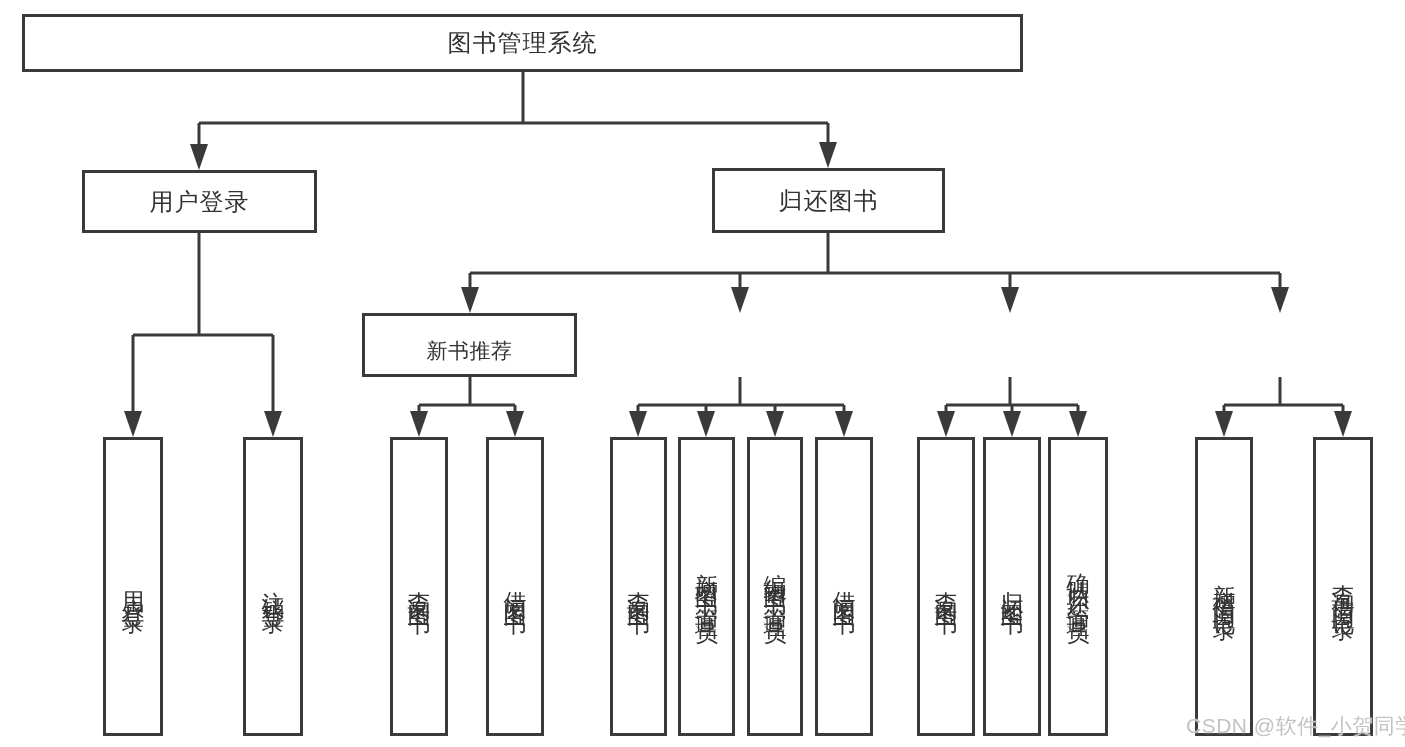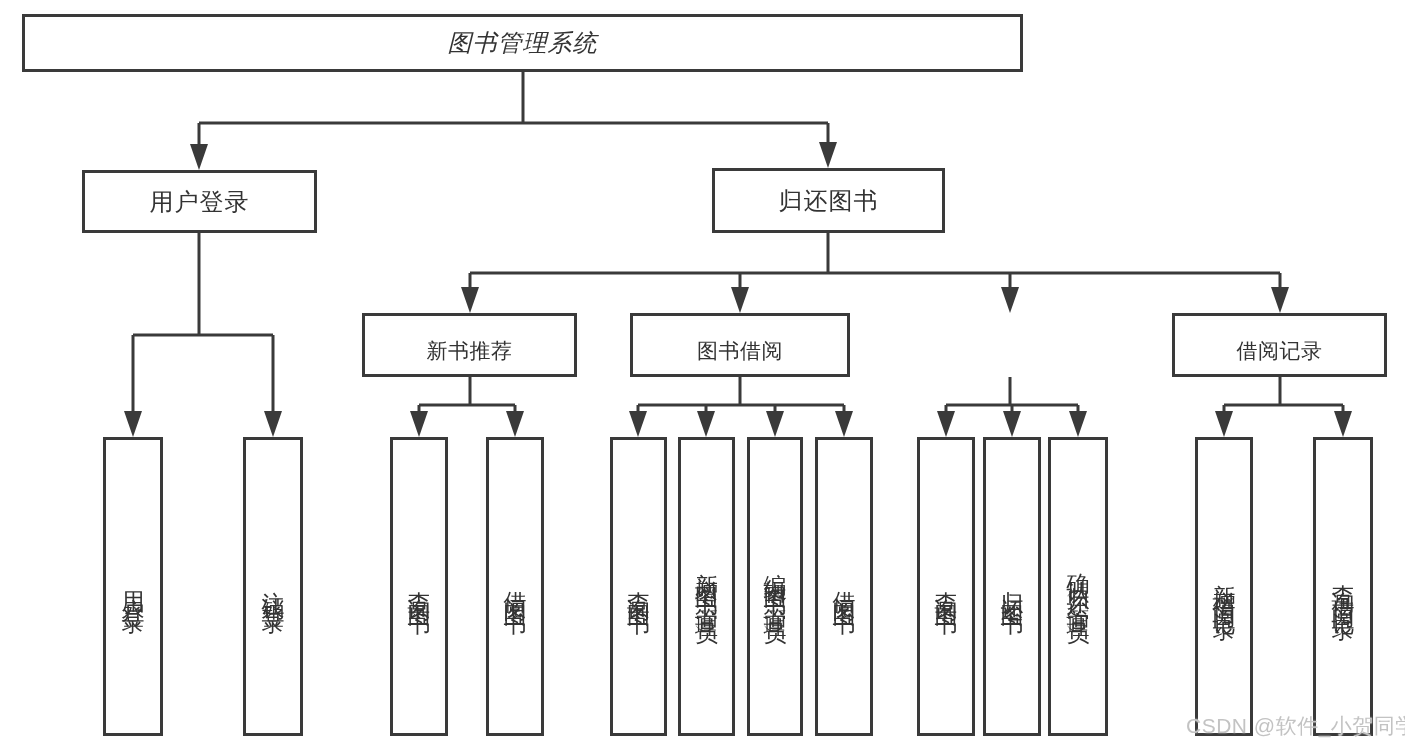--- a/index.html
+++ b/index.html
@@ -76,39 +76,33 @@
       <use href="#ah" x="775" y="437"></use>
       <use href="#ah" x="844" y="437"></use>
       <use href="#ah" x="946" y="437"></use>
       <use href="#ah" x="1012" y="437"></use>
       <use href="#ah" x="1078" y="437"></use>
       <use href="#ah" x="1224" y="437"></use>
       <use href="#ah" x="1343" y="437"></use>
     </g>
   </svg>
 
-  <div class="box" style="left:22px; top:14px; width:1001px; height:58px;font-style:italic;">
+  <div class="box" style="left:22px; top:14px; width:1001px; height:58px;">
     <span class="h-label">图书管理系统</span>
   </div>
 
   <div class="box" style="left:82px; top:170px; width:235px; height:63px;">
     <span class="h-label">用户登录</span>
   </div>
   <div class="box" style="left:712px; top:168px; width:233px; height:65px;">
     <span class="h-label">归还图书</span>
   </div>
 
   <div class="box lvl3" style="left:362px; top:313px; width:215px; height:64px;">
     <span class="h-label">新书推荐</span>
-  </div>
-  <div class="box lvl3" style="left:630px; top:313px; width:220px; height:64px;">
-    <span class="h-label">图书借阅</span>
-  </div>
-  <div class="box lvl3" style="left:1172px; top:313px; width:215px; height:64px;">
-    <span class="h-label">借阅记录</span>
   </div>
 
   <div class="box leaf" style="left:103px; top:437px; width:60px; height:299px;">
     <span class="vtext">用户登录</span>
   </div>
   <div class="box leaf" style="left:243px; top:437px; width:60px; height:299px;">
     <span class="vtext">注销登录</span>
   </div>
 
   <div class="box leaf" style="left:390px; top:437px; width:58px; height:299px;">

